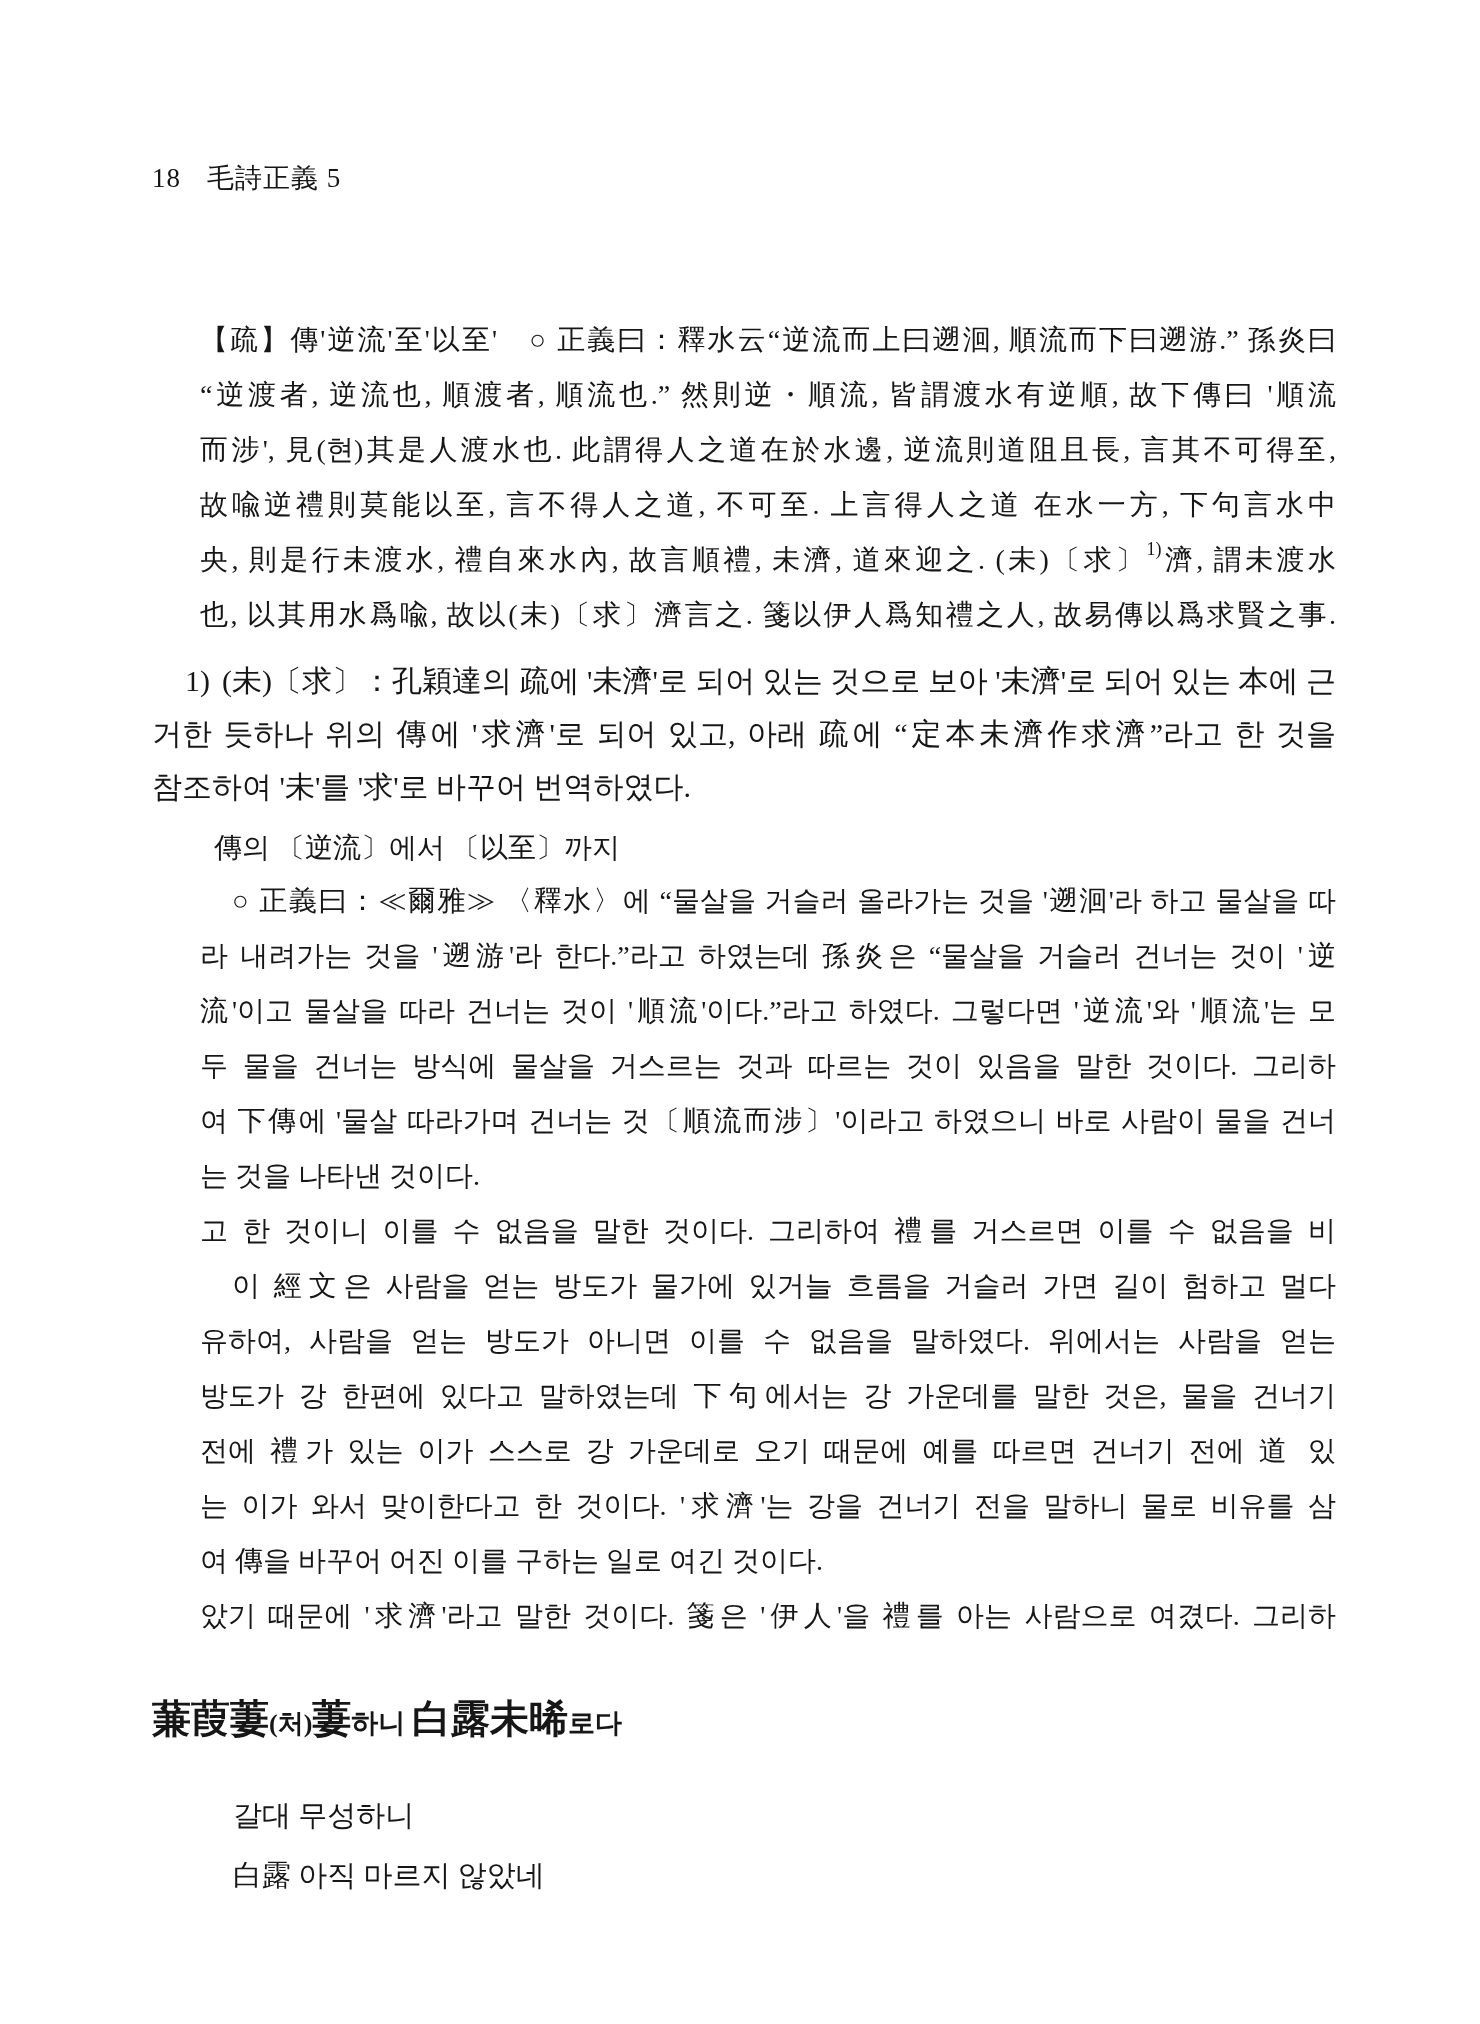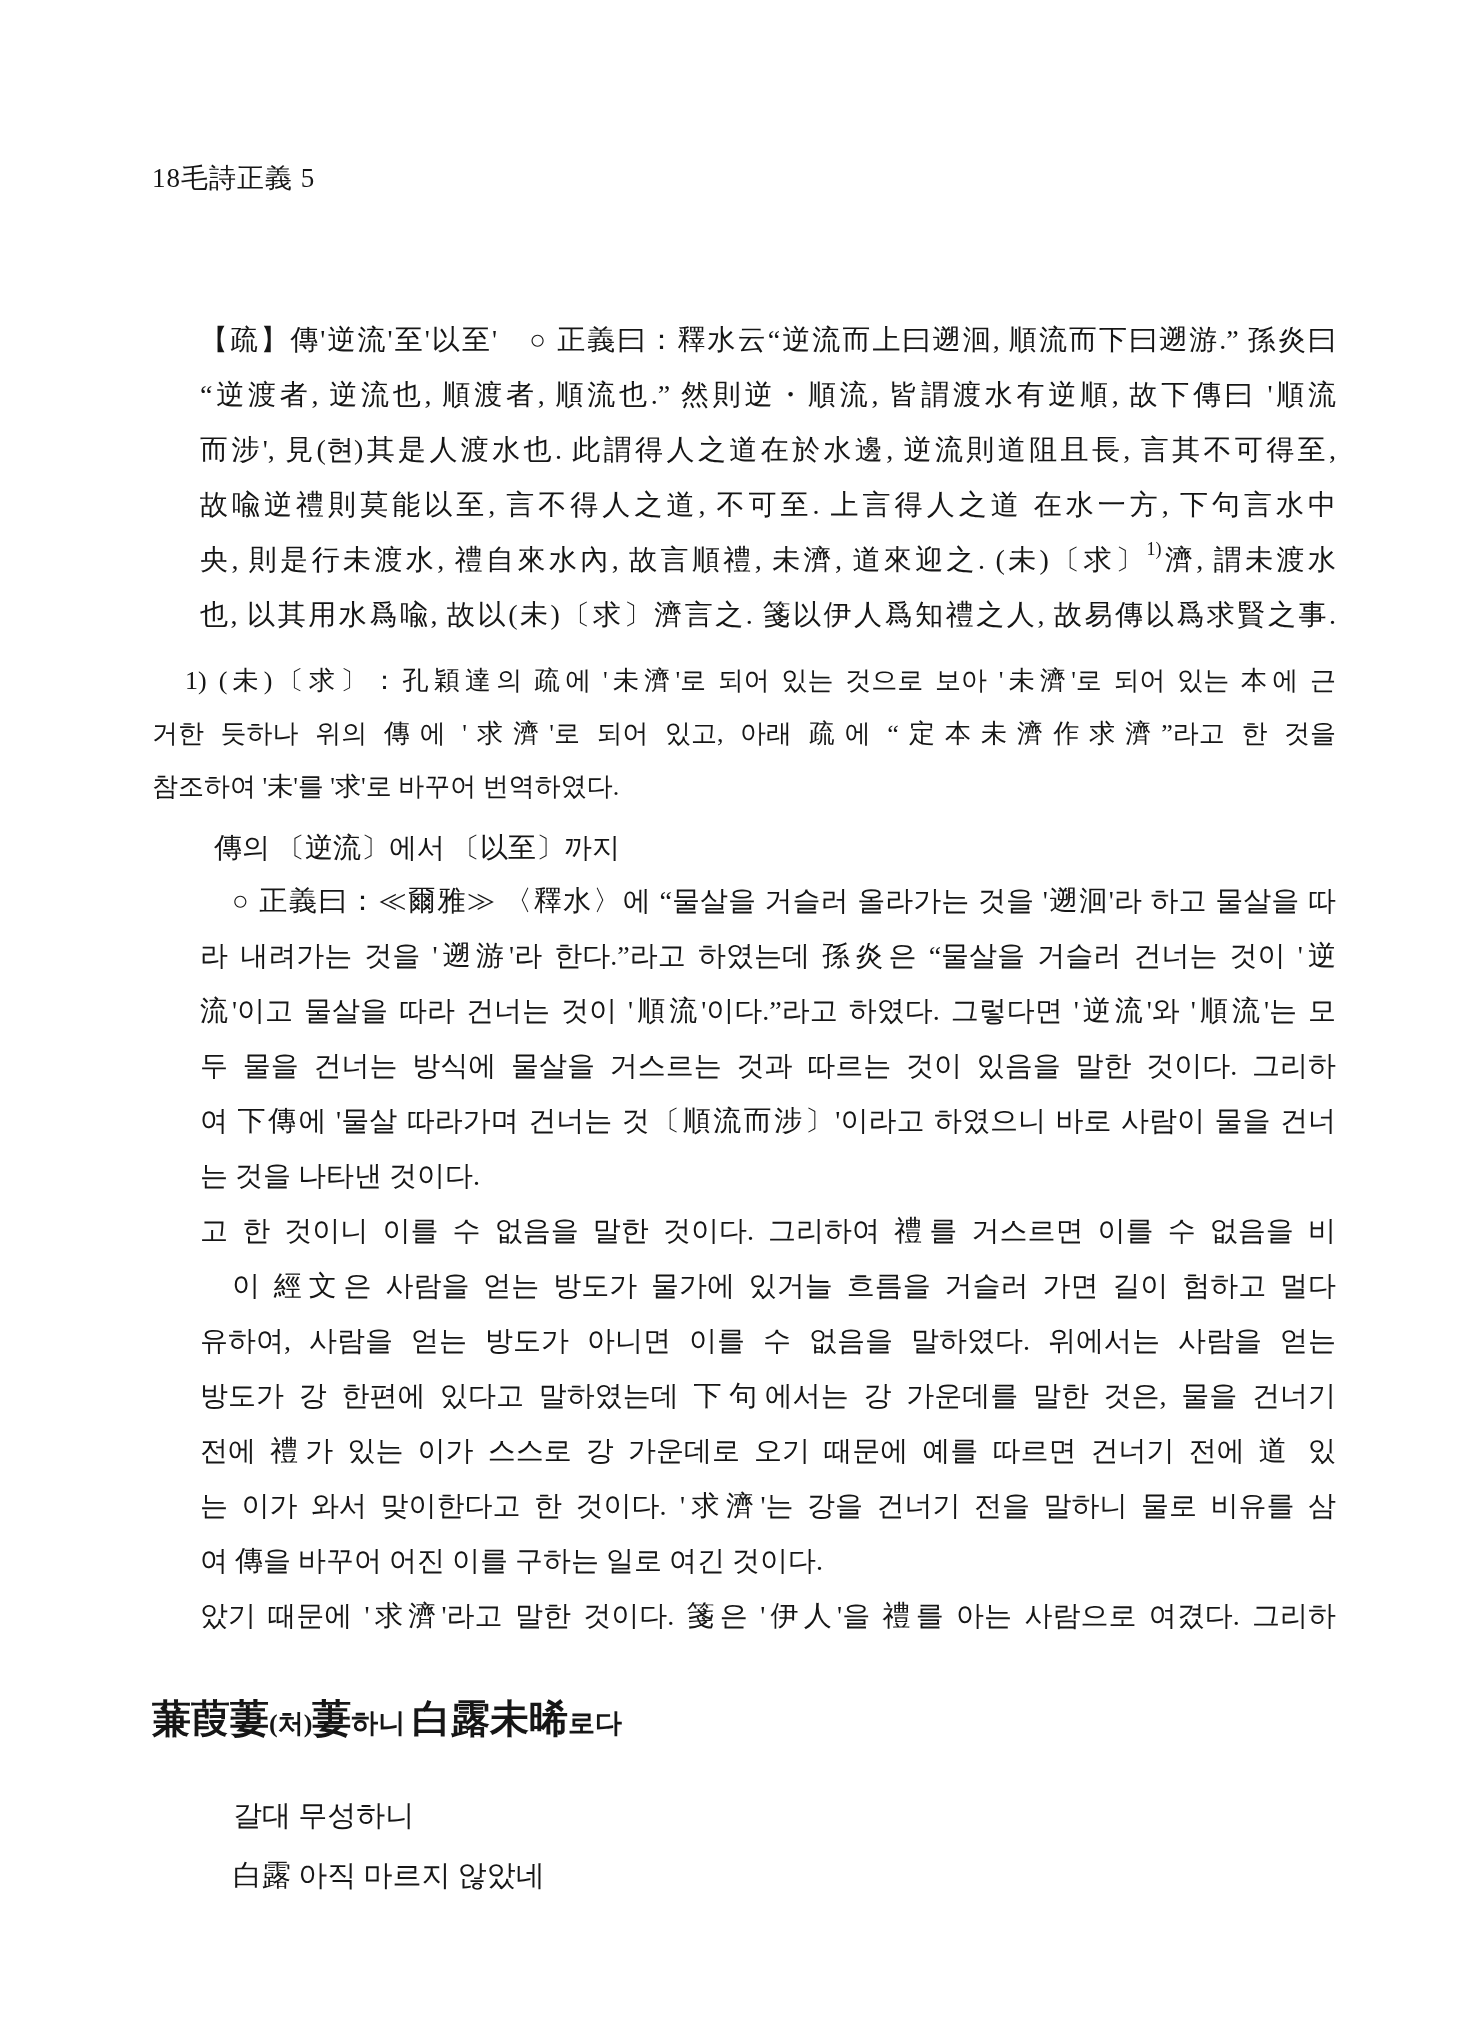--- a/index.html
+++ b/index.html
@@ -9,37 +9,37 @@
     height: 2024px;
     background: #ffffff;
     color: #161616;
     font-family: "Liberation Serif", "DejaVu Serif", serif;
     overflow: hidden;
   }
   .abs { position: absolute; left: 152px; width: 1184px; }
 
   
   .header { top: 160px; font-size: 27px; letter-spacing: 1px; }
-  .header .book-title { }
+  .header .book-title { margin-left: 26px; }
 
   
   .passage { top: 312px; font-size: 28px; }
   .line {
     height: 55px;
     line-height: 55px;
     white-space: nowrap;
     overflow: hidden;
     word-break: keep-all;
     margin-left: 48px;
   }
   .fill { text-align: justify; text-align-last: justify; text-justify: inter-ideograph; }
   .fn-ref { font-size: 18px; line-height: 0; vertical-align: 14px; }
 
   
-  .footnote { top: 654px; font-size: 26px; }
+  .footnote { top: 654px; font-size: 30px; }
   .fn-line { height: 53px; line-height: 53px; white-space: nowrap; overflow: hidden; word-break: keep-all; }
   .fn-first { margin-left: 33px; }
   .fn-marker { margin-right: 12px; }
   .fn-cont { }
 
   
   .jeon-line { top: 820px; font-size: 28px; height: 55px; line-height: 55px; margin-left: 0; }
   .jeon-line .inner { margin-left: 62px; }
 
   

